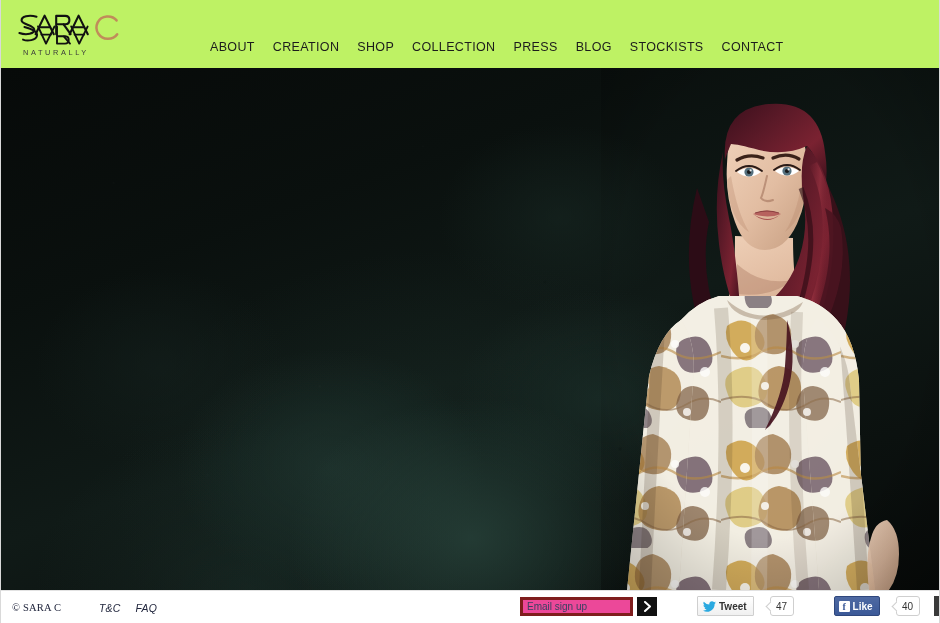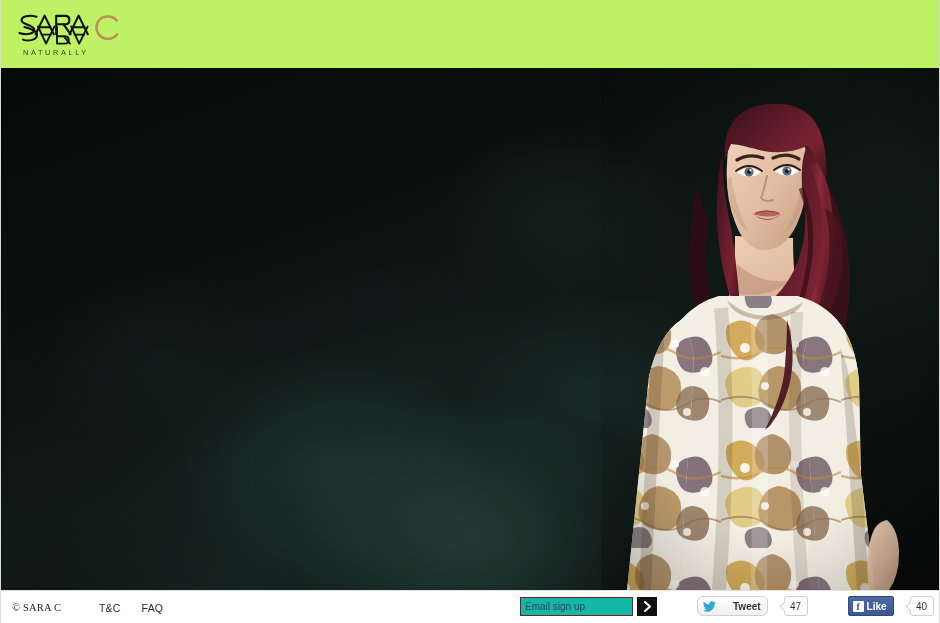--- a/index.html
+++ b/index.html
@@ -133,21 +133,22 @@
     color: #21263d;
     letter-spacing: 0.2px;
     white-space: nowrap;
     font-family: Liberation Serif, serif;
   }
   .footer-links {
     position: absolute;
     left: 98px;
     top: 11px;
     display: flex;
-    gap: 21px;
+    gap: 15px;
+    font-style: italic;
   }
   .footer-link {
     font-size: 10.5px;
     color: #21263d;
     text-decoration: none;
     letter-spacing: 0.2px;
     cursor: pointer;
   }
 
   .signup {
@@ -155,22 +156,22 @@
     left: 519px;
     top: 597px;
     display: flex;
     align-items: stretch;
     height: 19px;
   }
   .signup-input {
     width: 113px;
     height: 19px;
     box-sizing: border-box;
-    border: 1px solid #7f1d1d;
-    background: #14b8a6;
+    border: 3px solid #7f1d1d;
+    background: #ec4899;
     font-family: "Liberation Sans", sans-serif;
     font-size: 10px;
     color: #2a2f48;
     padding: 0 4px;
     outline: none;
     border-radius: 0;
   }
   .signup-input::placeholder { color: #3a4062; opacity: 1; }
   .signup-btn {
     width: 20px;
@@ -195,27 +196,27 @@
     align-items: center;
   }
   .tweet-widget {
     display: flex;
     align-items: stretch;
     height: 20px;
   }
   .tweet-btn {
     display: flex;
     align-items: center;
-    gap: 17px;
+    gap: 3px;
     height: 20px;
     box-sizing: border-box;
     padding: 0 6px 0 5px;
     background: linear-gradient(#ffffff, #f0f0f0);
     border: 1px solid #cfcfcf;
-    border-radius: 6px;
+    border-radius: 1px;
     font-size: 10px;
     font-weight: bold;
     color: #333333;
     cursor: pointer;
     white-space: nowrap;
   }
   .count-bubble {
     position: relative;
     display: flex;
     align-items: center;
@@ -335,20 +336,30 @@
           <path d="M59.2 17.4 L67.2 34.6 L75.6 17.6"></path>
           <path d="M62.6 25.6 L72.2 25.6"></path>
         </g>
 
         <path d="M104.6 11.4 C100.0 5.6 89.2 6.0 85.6 13.6 C82.0 21.2 87.6 29.6 95.6 29.8 C100.4 29.9 103.6 27.6 105.2 25.2" fill="none" stroke="#c08c5a" stroke-width="2.5" stroke-linecap="round"></path>
 
         <text x="11" y="46" font-family="Liberation Sans, sans-serif" font-size="7.4" letter-spacing="2.6" fill="#3a3a3a">NATURALLY</text>
       </svg>
     </a>
 
+    <nav class="nav">
+      <a class="nav-item" href="#">ABOUT</a>
+      <a class="nav-item" href="#">CREATION</a>
+      <a class="nav-item" href="#">SHOP</a>
+      <a class="nav-item" href="#">COLLECTION</a>
+      <a class="nav-item" href="#">PRESS</a>
+      <a class="nav-item" href="#">BLOG</a>
+      <a class="nav-item" href="#">STOCKISTS</a>
+      <a class="nav-item" href="#">CONTACT</a>
+    </nav>
   </div>
 
   <div class="hero">
     <div class="hero-photo">
       <div class="backdrop"></div>
       <div class="backdrop-grain"></div>
 
       <div class="model">
         <svg width="340" height="522" viewBox="0 0 340 522">
           <defs>

